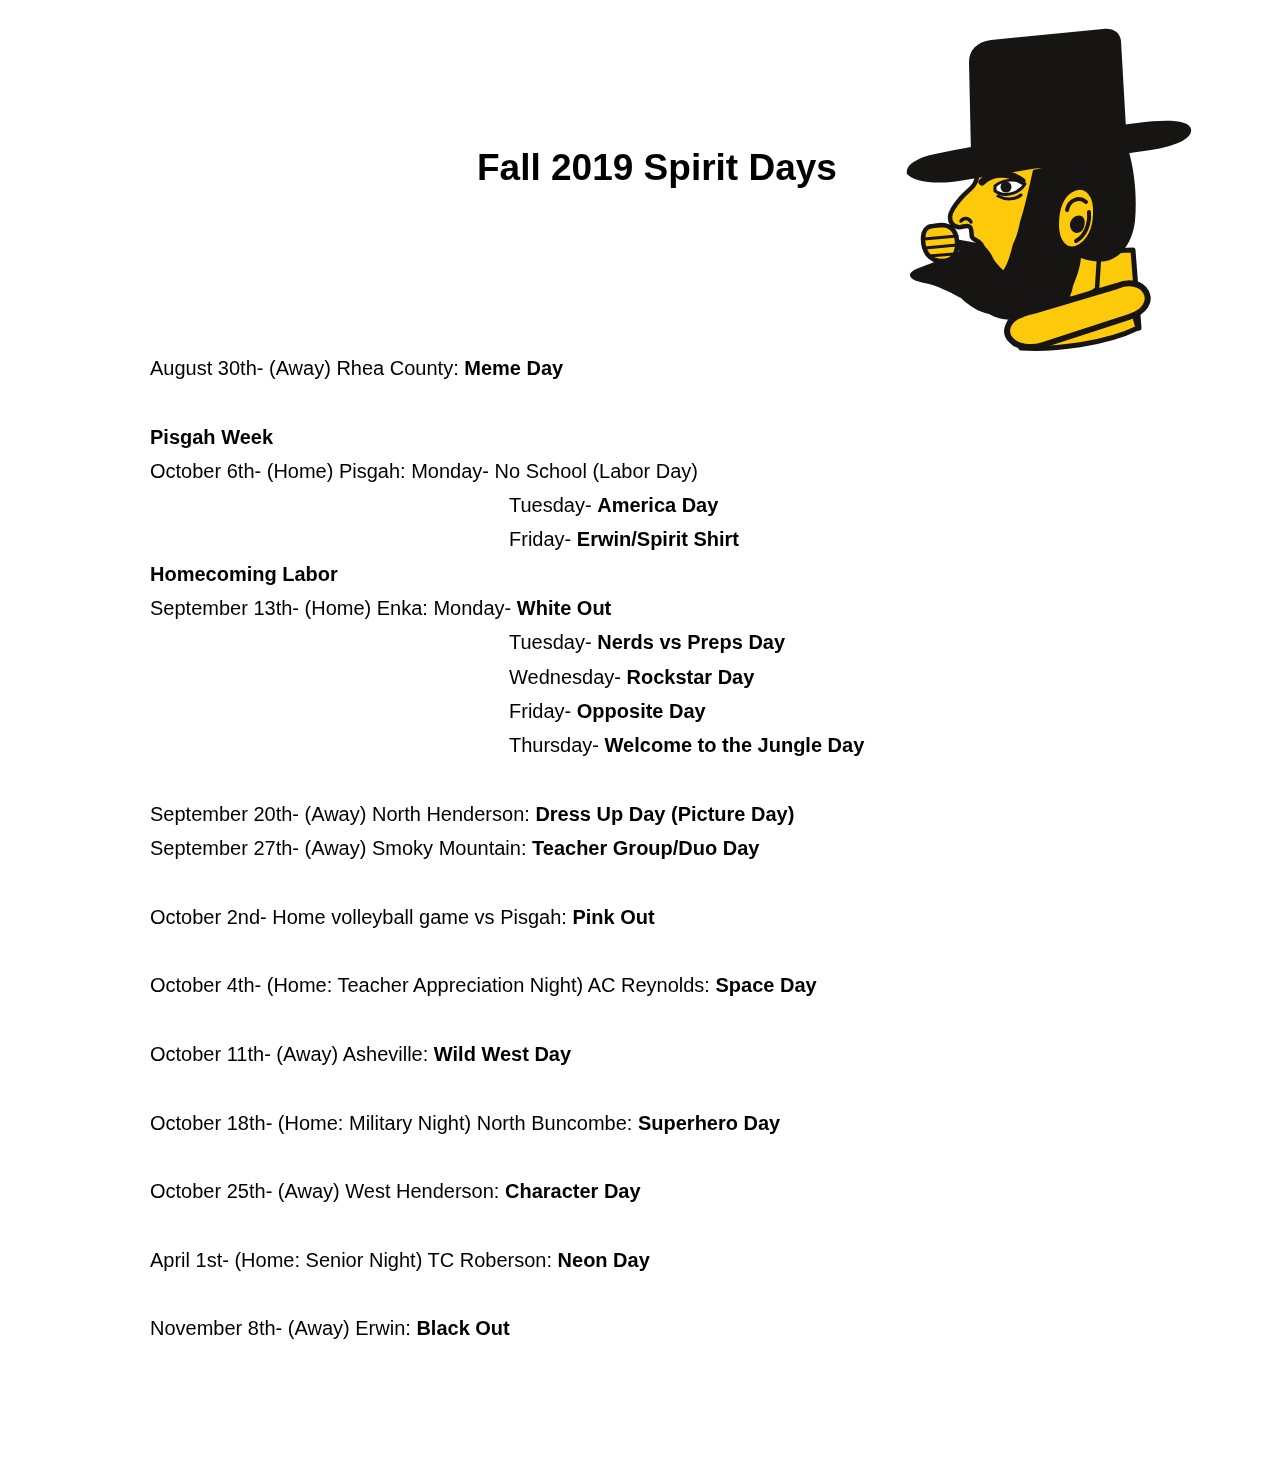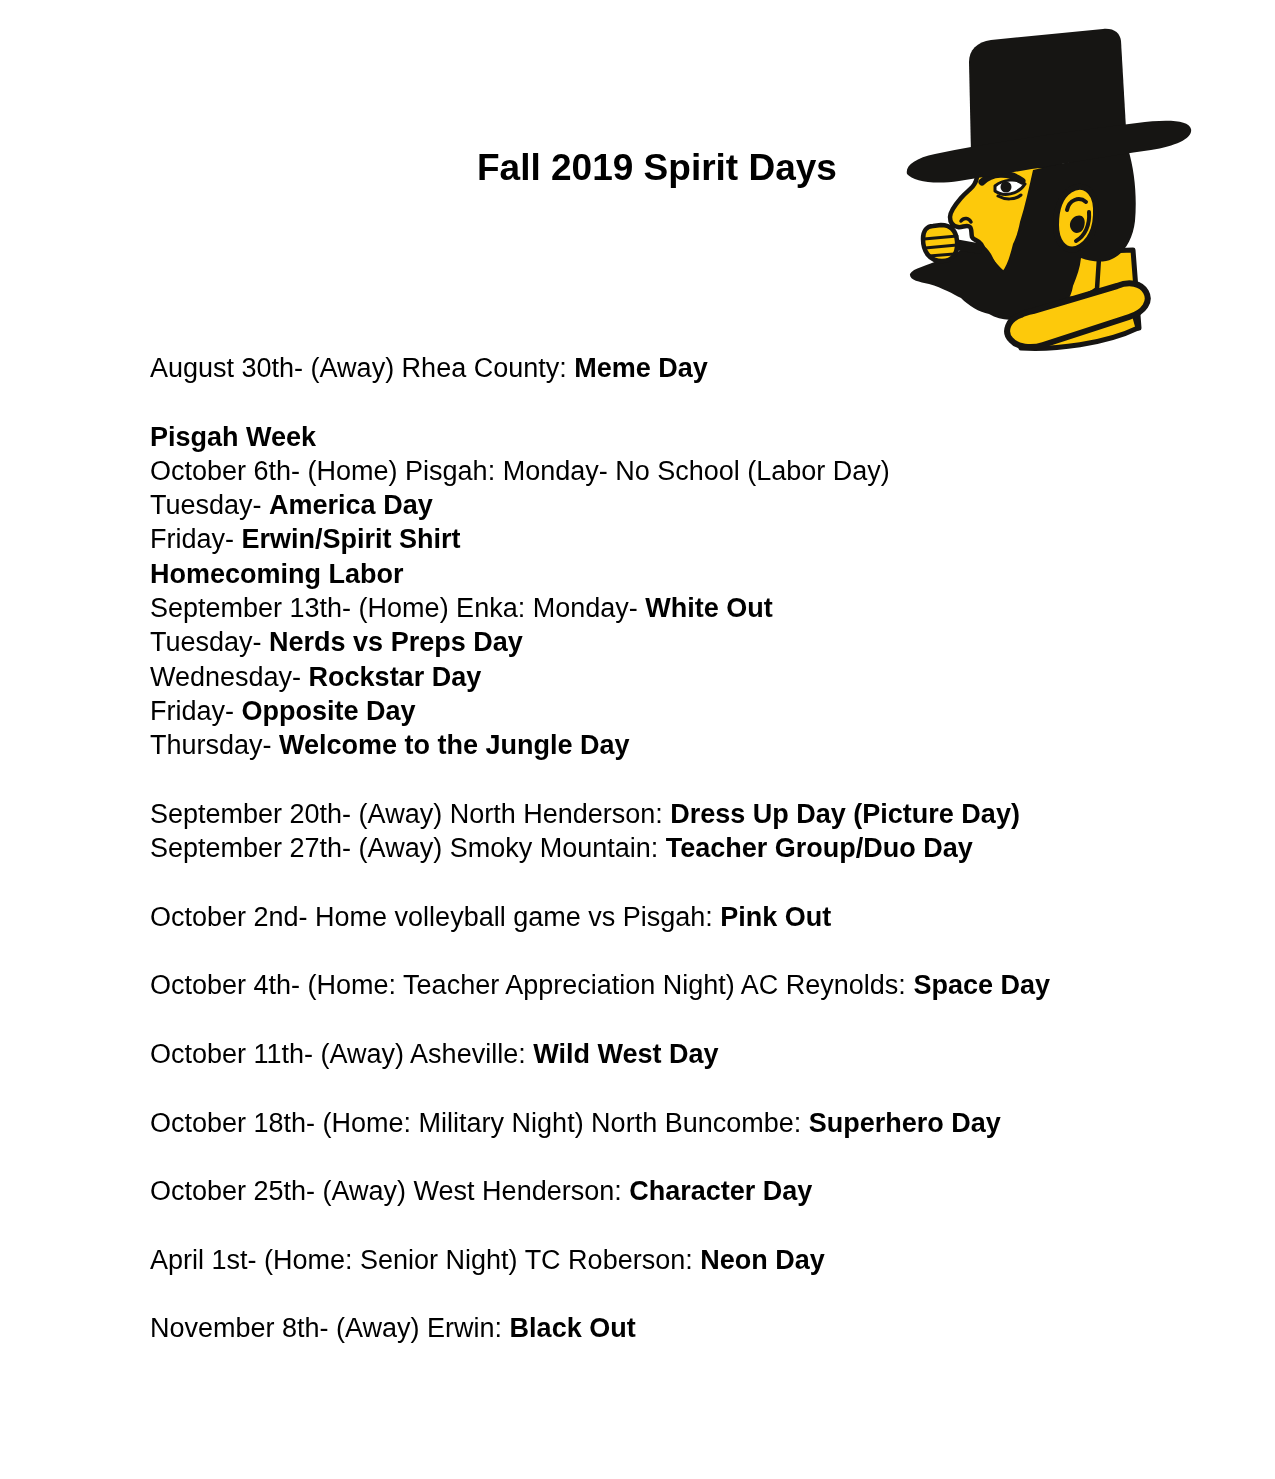--- a/index.html
+++ b/index.html
@@ -35,28 +35,28 @@
     top:28px;
     width:288px;
     height:324px;
     overflow:visible;
   }
   .body-text{
     position:absolute;
     left:150px;
     top:351px;
     width:1060px;
-    font-size:27px;
+    font-size:20px;
     line-height:34.3px;
   }
   .line{
     white-space:pre;
     min-height:34.3px;
   }
-  .indent{}
+  .indent{margin-left:359px;}
   .b{font-weight:700;}
   
   .gold{fill:var(--logo_gold);}
   .ink{fill:var(--logo_black);}
   .paperfill{fill:var(--paper);}
   .oline{stroke:var(--logo_black);stroke-linejoin:round;stroke-linecap:round;}
   .nofill{fill:none;}
 </style>
 </head>
 <body>

